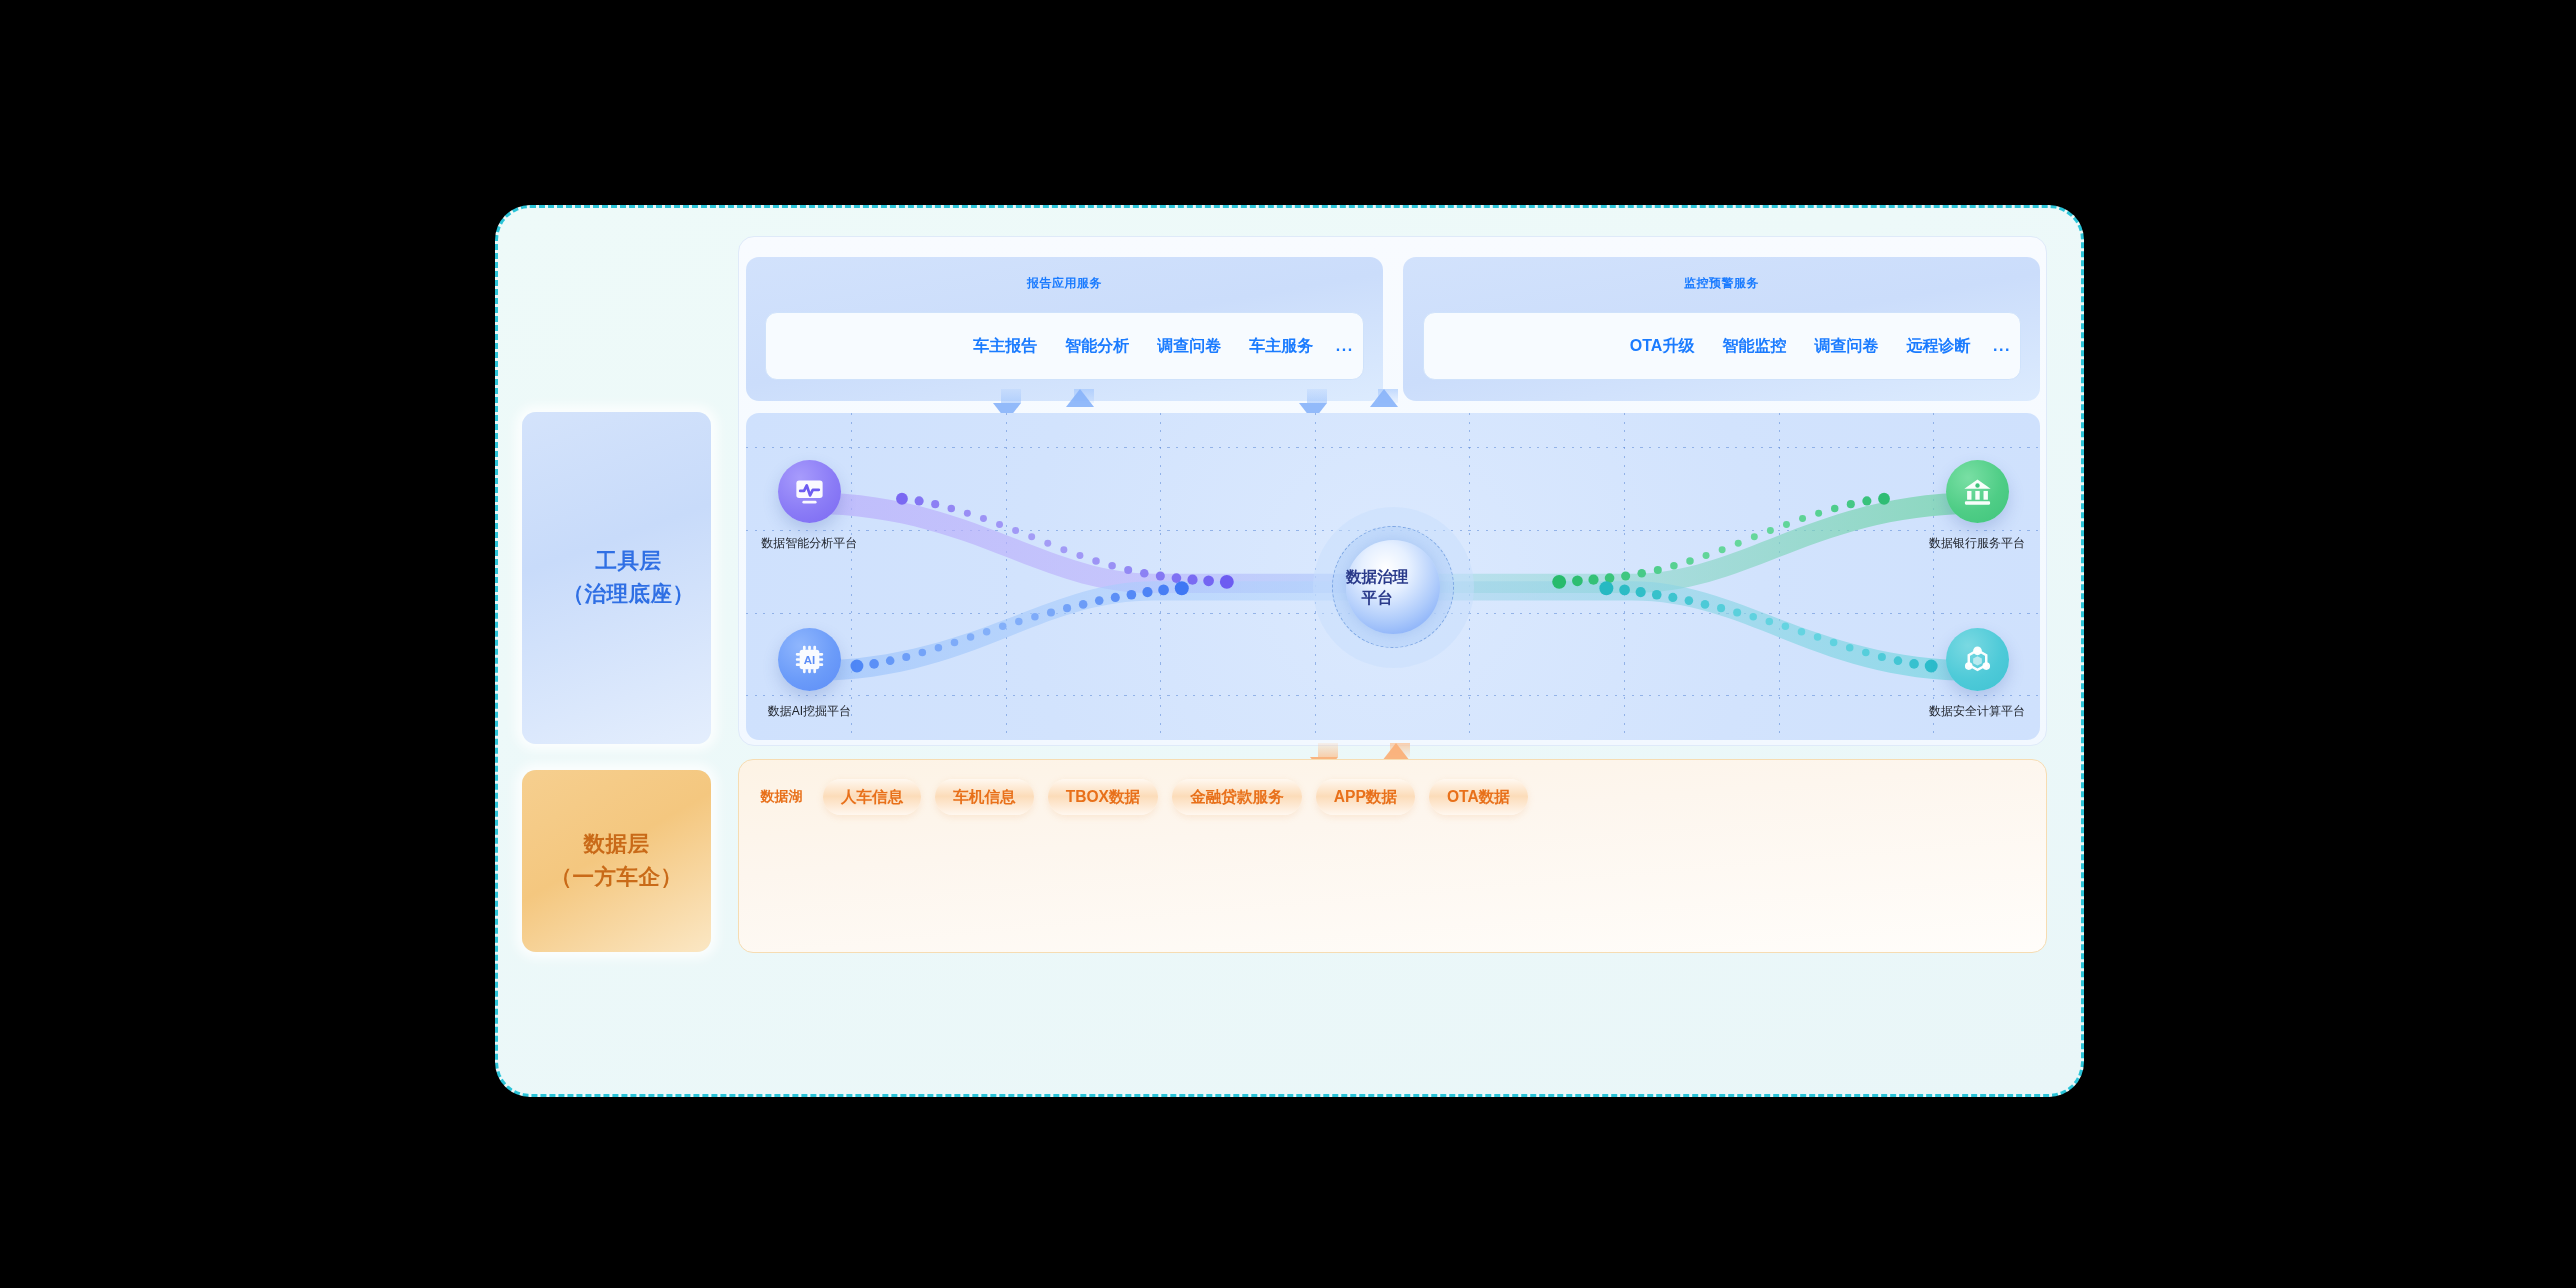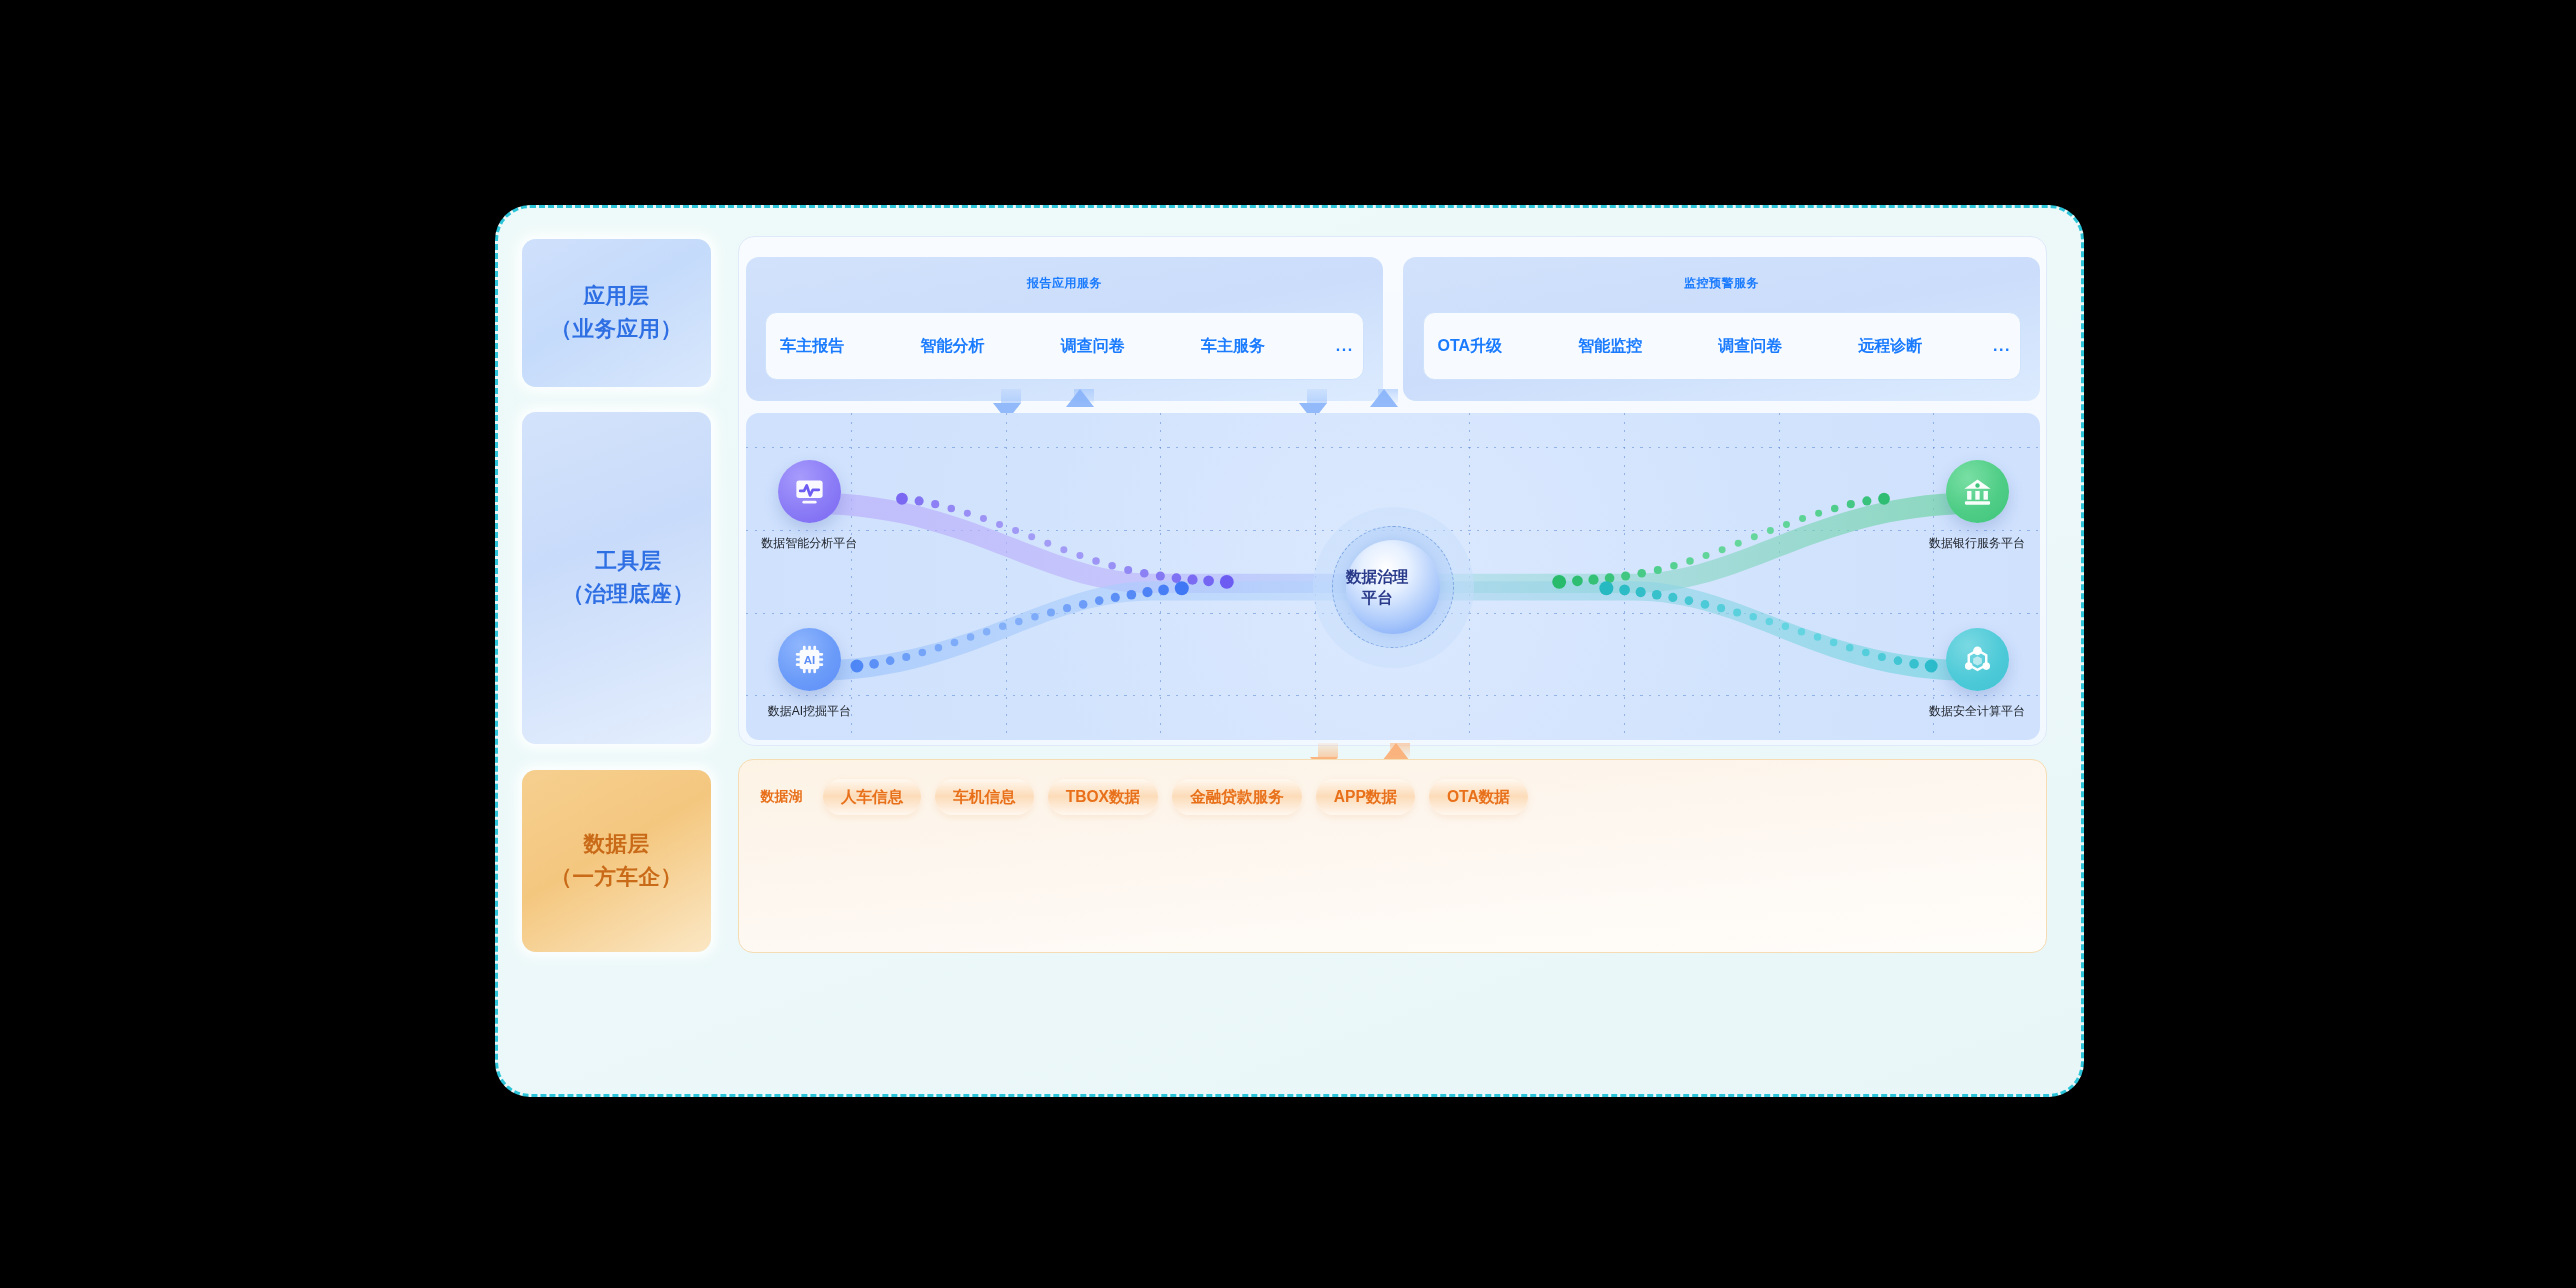--- a/index.html
+++ b/index.html
@@ -64,21 +64,21 @@
     position:relative;
     display:flex;flex-direction:column;align-items:center;
     padding-top:18px;box-sizing:border-box;
   }
   .svc-title{
     font-size:12px;font-weight:700;color:#1a7bff;letter-spacing:0.5px;
   }
   .svc-chipbox{
     position:absolute;left:19.3px;right:19.3px;top:55px;height:68px;
     background:#f7fbff;border:1.1px solid #cfe2fb;border-radius:11.8px;
-    display:flex;align-items:center;justify-content:space-between;
+    display:flex;align-items:center;justify-content:flex-end;
     box-sizing:border-box;
   }
   .svc-chip{
     font-size:16px;color:#1a7bff;font-weight:700;white-space:nowrap;
     padding:0 14px;
   }
   .svc-chip.ellip{letter-spacing:1.6px;padding:0 8.6px;}
 
   
   .tool-panel{
@@ -168,26 +168,20 @@
   .dl-col{flex:1;padding:19.3px 0 0 22.5px;box-sizing:border-box;}
   .dl-line{font-size:15px;color:#e8701a;line-height:1.0;margin-bottom:23.6px;white-space:nowrap;}
 </style>
 </head>
 <body>
 
 <div class="stage">
 
   <div class="outer-frame">
 
-    <div class="layer-card layer-app">
-      <div class="lc-txt">
-        <div>应用层</div>
-        <div>（业务应用）</div>
-      </div>
-    </div>
 
     <div class="layer-card layer-tool">
       <div class="lc-txt">
         <div>工具层</div>
         <div>（治理底座）</div>
       </div>
     </div>
 
     <div class="layer-card layer-data">
       <div class="lc-txt">

